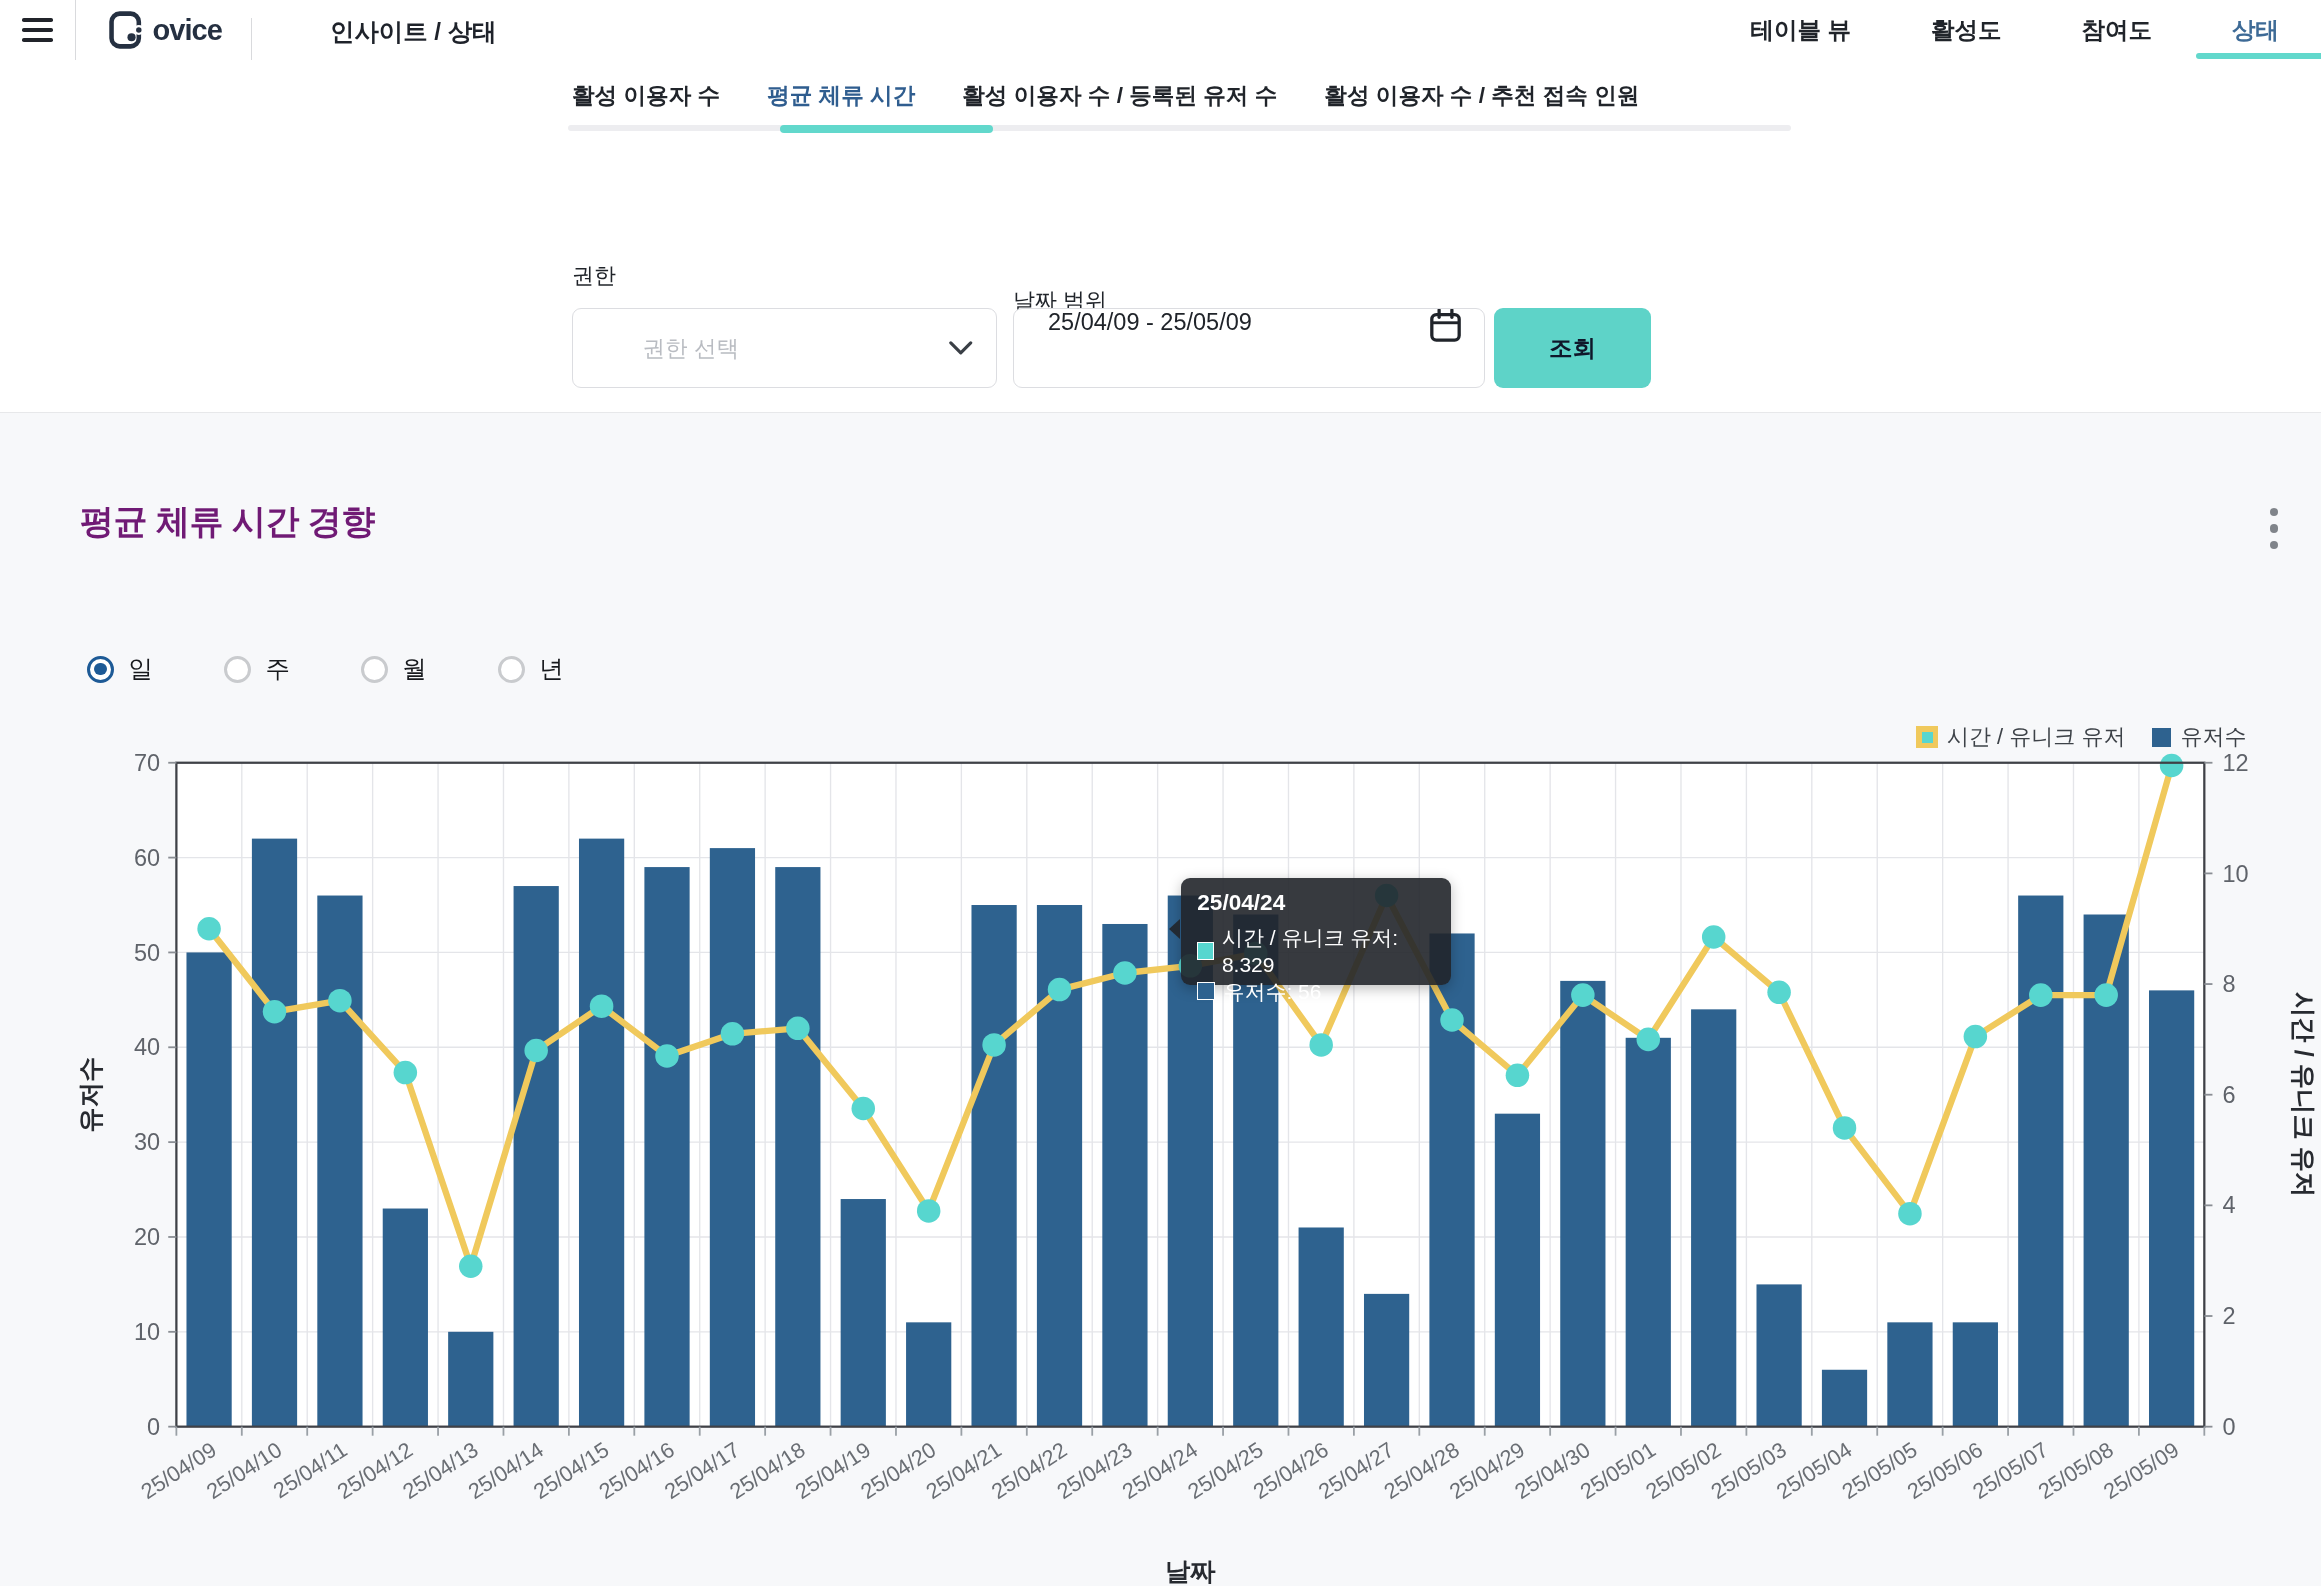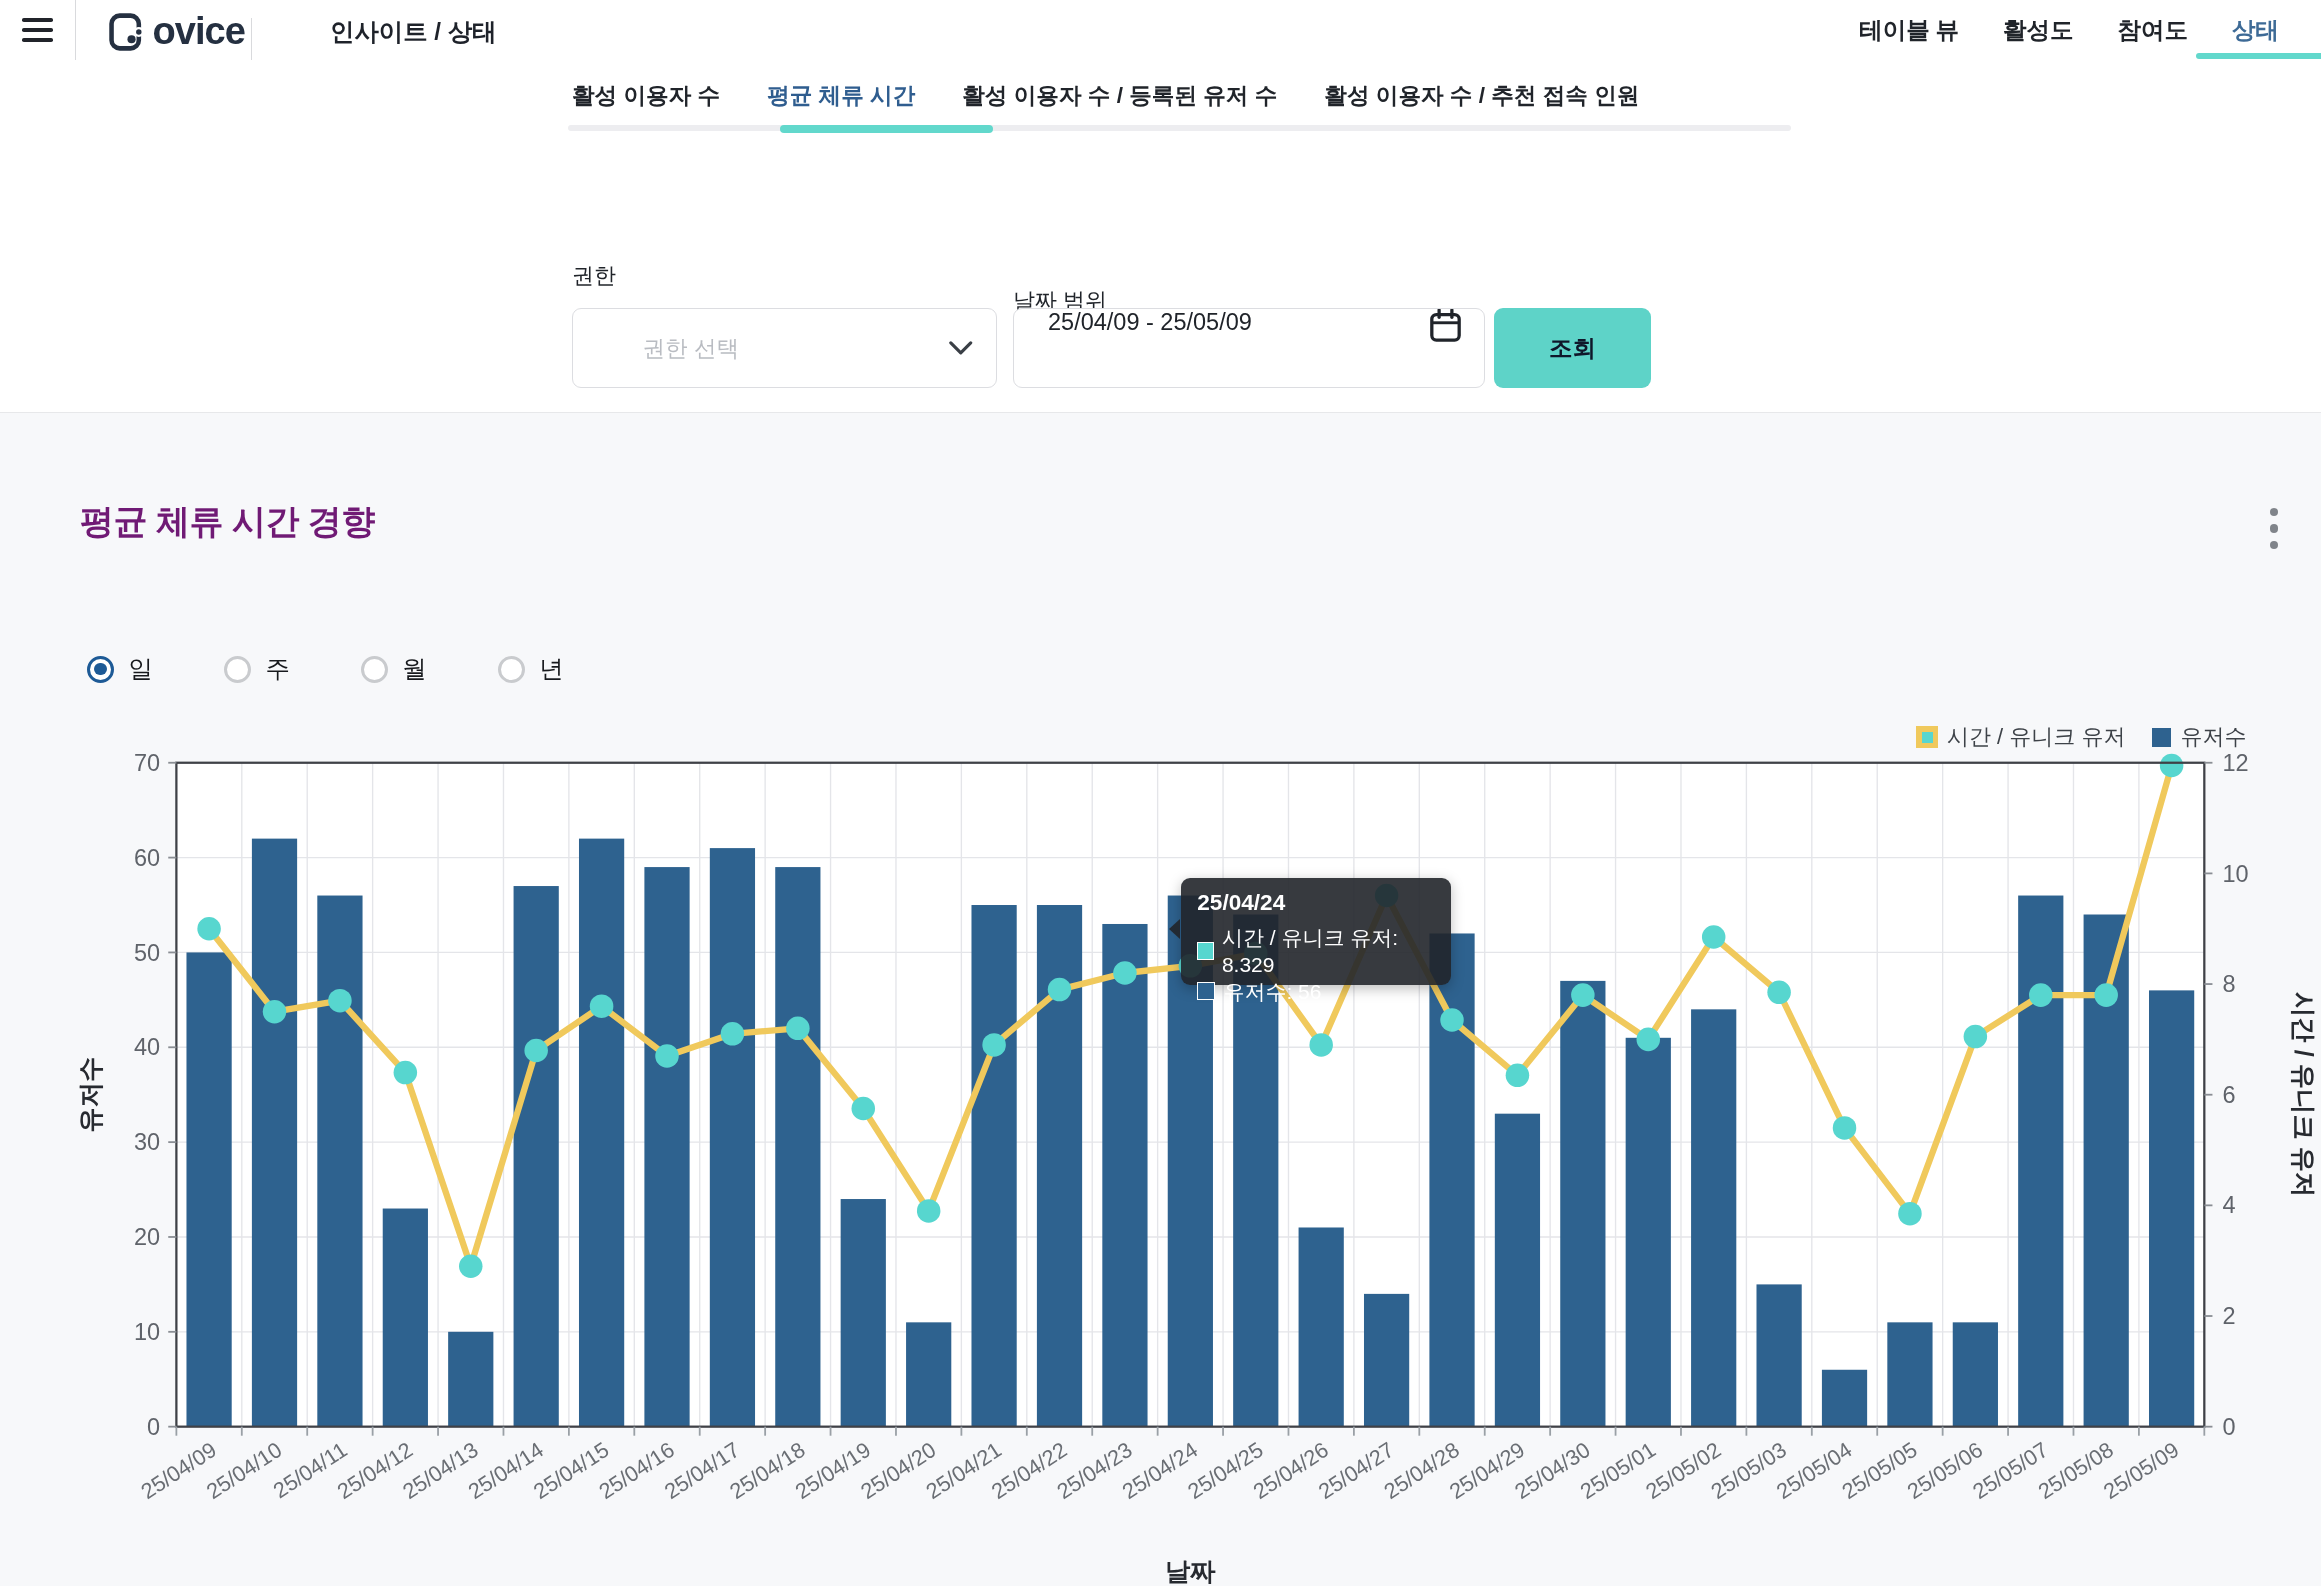--- a/index.html
+++ b/index.html
@@ -11,23 +11,23 @@
   }
   
   .top-panel{position:absolute;left:0;top:0;width:2321px;height:412px;background:#ffffff;border-bottom:0.9px solid #e7e8ea;}
   
   .header{position:absolute;left:0;top:0;width:2321px;height:60px;background:#fff;}
   .hamburger{position:absolute;left:22px;top:14.5px;width:31px;height:31px;display:flex;flex-direction:column;justify-content:center;gap:6.3px;cursor:pointer;}
   .hamburger span{display:block;height:3.6px;border-radius:1.8px;background:#21242a;}
   .vdiv1{position:absolute;left:75px;top:0;width:0.9px;height:60px;background:#d9dadd;}
   .vdiv2{position:absolute;left:251px;top:18px;width:0.9px;height:42px;background:#d9dadd;}
   .brand{position:absolute;left:107px;top:10px;display:flex;align-items:center;gap:5.4px;}
-  .brand-name{font-size:38px;font-weight:800;color:#253041;letter-spacing:-0.9px;}
+  .brand-name{font-size:29px;font-weight:800;color:#253041;letter-spacing:-0.9px;}
   .breadcrumb{position:absolute;left:330px;top:16.3px;font-size:24.4px;font-weight:600;color:#1e222a;}
-  .nav{position:absolute;right:42px;top:0;height:60px;display:flex;align-items:center;gap:44px;font-family:Liberation Serif, serif;}
+  .nav{position:absolute;right:42px;top:0;height:60px;display:flex;align-items:center;gap:80px;}
   .nav-item{font-size:23.5px;font-weight:700;color:#20242a;cursor:pointer;white-space:nowrap;}
   .nav-item.active{color:#3d6a96;}
   .nav-underline{position:absolute;left:2196px;top:53px;width:125px;height:6.3px;background:#62d8cc;border-radius:3.6px 0 0 3.6px;}
   
   .subtabs{position:absolute;left:572px;top:80px;display:flex;gap:47px;}
   .subtab{font-size:22.6px;font-weight:700;color:#20242a;cursor:pointer;white-space:nowrap;}
   .subtab.active{color:#2f5d8f;}
   .subtab-track{position:absolute;left:568px;top:125px;width:1223px;height:6.3px;background:#ededf0;border-radius:3.6px;}
   .subtab-active-seg{position:absolute;left:780px;top:125px;width:213px;height:8.1px;background:#62d8cc;border-radius:4.5px;}
   

